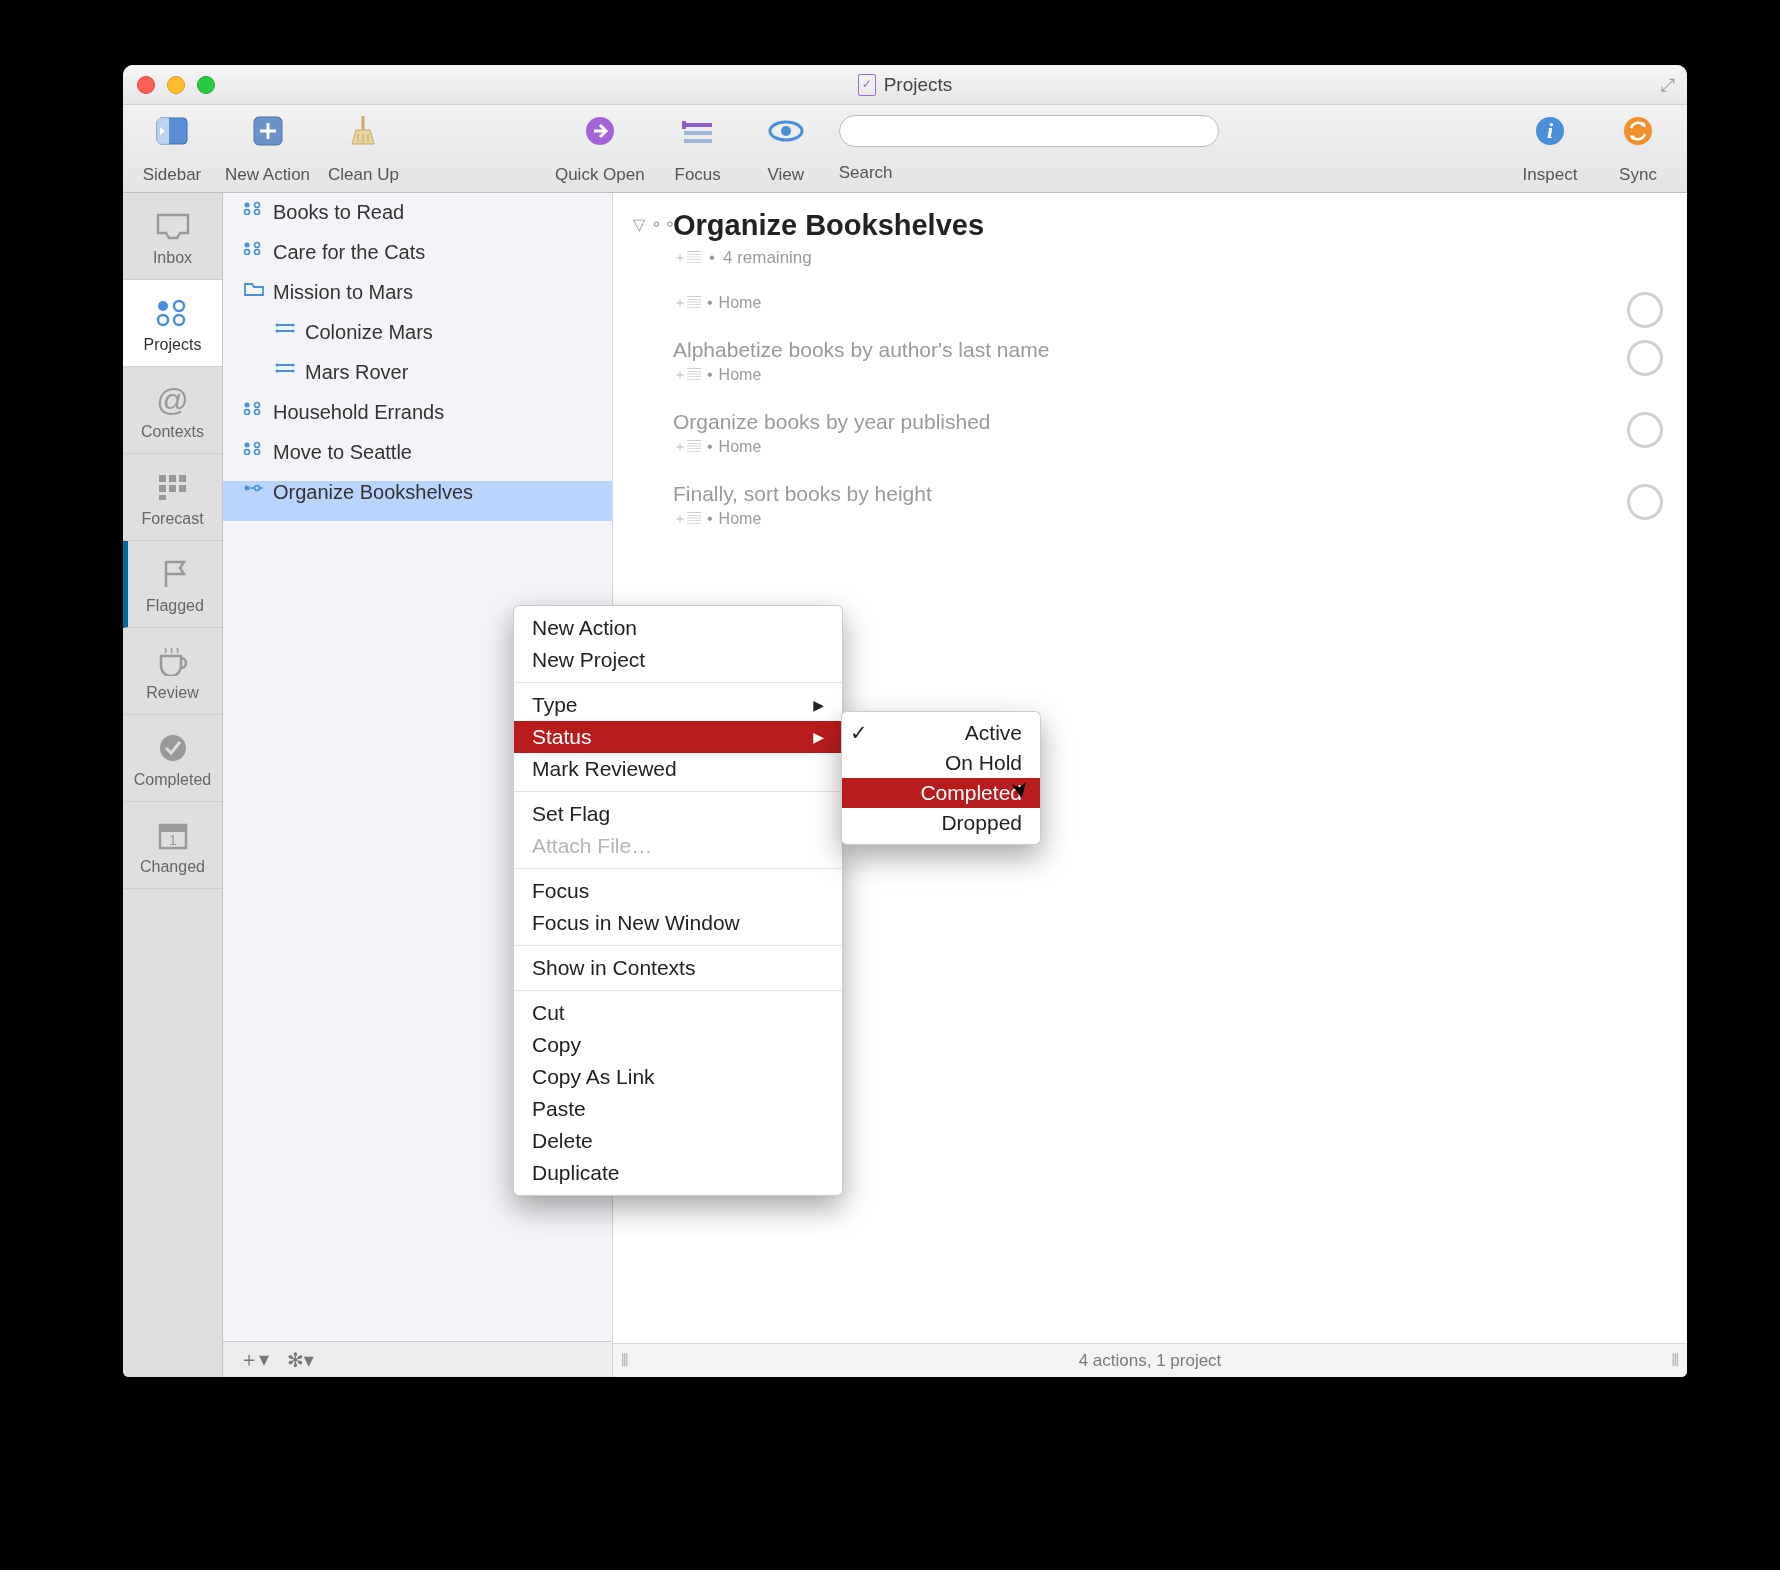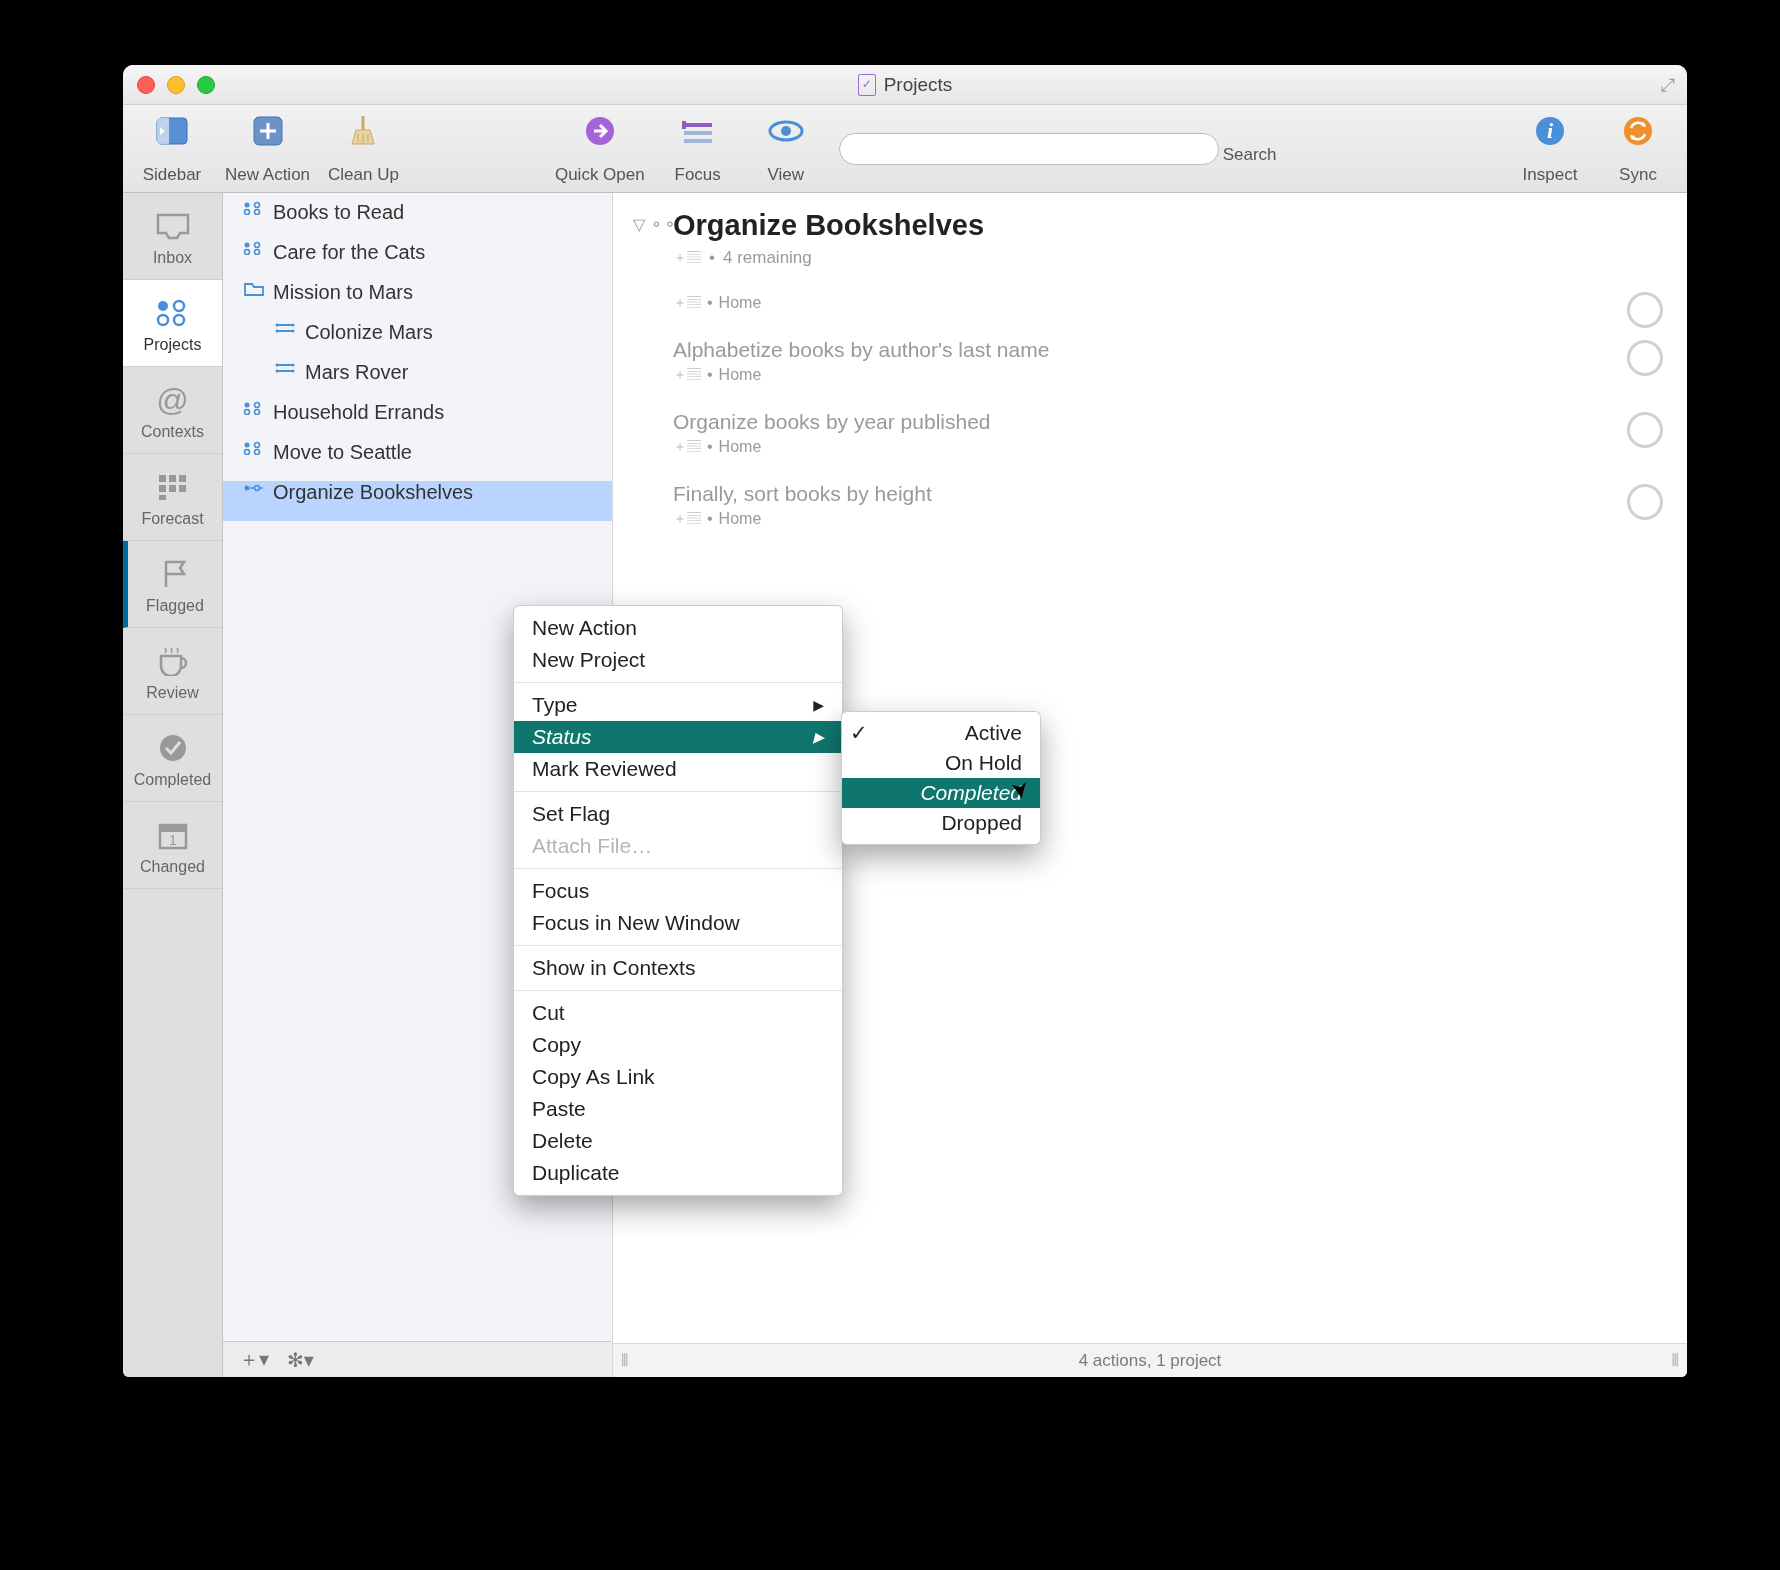--- a/index.html
+++ b/index.html
@@ -51,21 +51,21 @@
     border-bottom: 1px solid #bfbfbf;
     display:flex;
     align-items:center;
     padding: 0 14px;
     gap: 18px;
   }
   .tb-item{display:flex;flex-direction:column;align-items:center;gap:4px;min-width:70px;}
   .tb-label{font-size:17px;color:#555;margin-top:12px;}
   .tb-spacer{flex:0 0 120px;}
   .icon-box{width:36px;height:36px;display:flex;align-items:center;justify-content:center;border-radius:6px;}
-  .search-wrap{flex:1;display:flex;flex-direction:row;align-items:flex-start;gap:4px;}
+  .search-wrap{flex:1;display:flex;flex-direction:column;align-items:flex-start;gap:4px;}
   .search-field{width:380px;height:32px;border-radius:16px;border:1px solid #bbb;background:#fff;padding:0 12px 0 34px;font-size:17px;position:relative;}
   .search-holder{position:relative;width:380px;}
   .search-holder .mag{position:absolute;left:10px;top:6px;color:#888;}
 
   
   .body{flex:1;display:flex;min-height:0;}
 
   
   .rail{width:100px;background:#dfdfdf;border-right:1px solid #c5c5c5;display:flex;flex-direction:column;}
   .rail-item{display:flex;flex-direction:column;align-items:center;justify-content:flex-start;padding:16px 4px 12px;gap:6px;color:#666;font-size:16px;border-bottom:1px solid #cfcfcf;cursor:pointer;}
@@ -105,21 +105,21 @@
     border-radius:6px;
     box-shadow:0 12px 30px rgba(0,0,0,0.35);
     padding:6px 0;
     font-size:21px;
     color:#222;
     z-index:50;
   }
   .menu.main-menu{left:390px;top:540px;width:330px;}
   .menu.sub-menu{left:720px;top:646px;width:200px;}
   .menu-item{padding:4px 18px;display:flex;align-items:center;justify-content:space-between;cursor:pointer;}
-  .menu-item.hl{background:#0f766e;color:#fff;font-style:italic;}
+  .menu-item.hl{background:#b91c1c;color:#fff;}
   .menu-item.disabled{color:#b5b5b5;}
   .menu-sep{height:1px;background:#e3e3e3;margin:6px 0;}
   .menu-arrow{font-size:14px;}
   .check{width:18px;display:inline-block;}
   .sub-menu .menu-item{padding:3px 18px 3px 8px;}
   .cursor{position:absolute;left:908px;top:714px;font-size:22px;color:#000;z-index:60;}
 
   
   svg{display:block;}
   .plus-note{display:inline-flex;align-items:center;gap:2px;color:#bbb;font-size:14px;}

